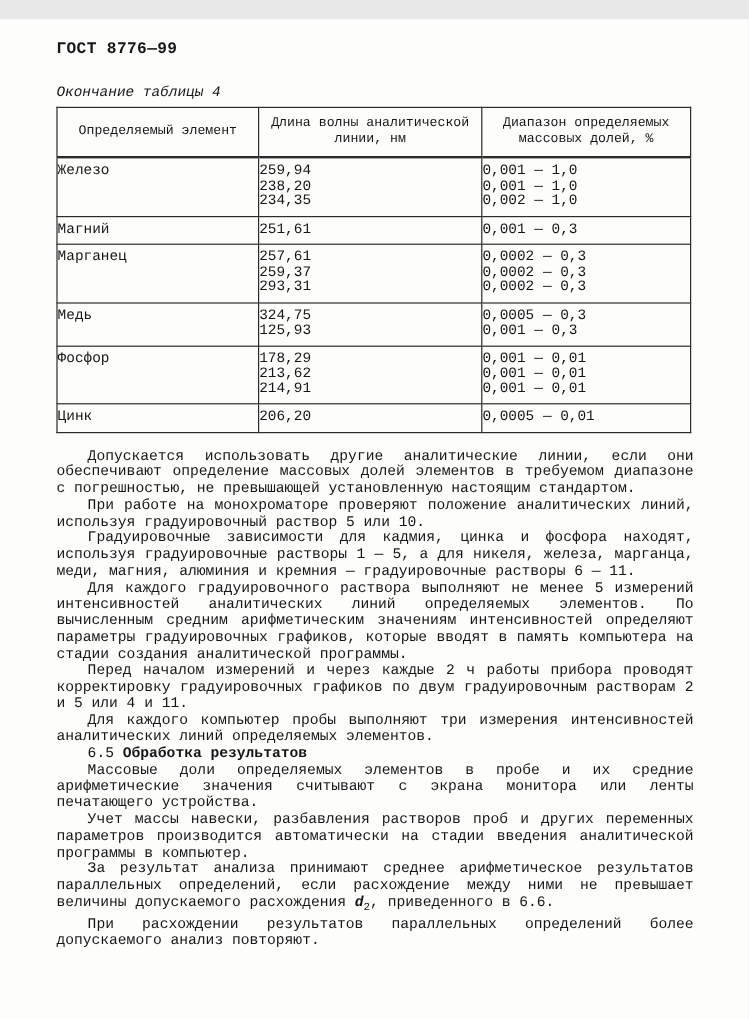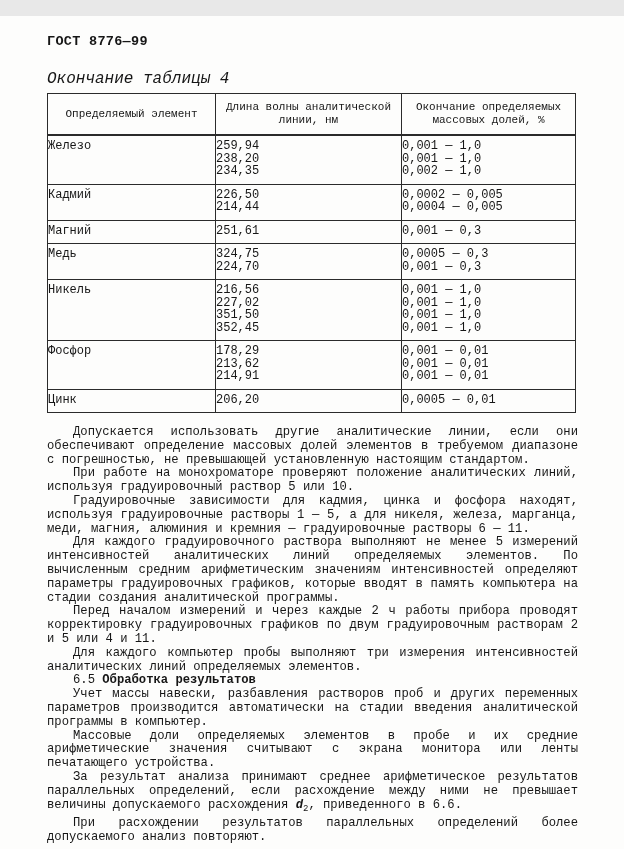--- a/index.html
+++ b/index.html
@@ -17,21 +17,21 @@
     overflow: hidden;
   }
   .doc-code {
     font-size: 13.5px;
     font-weight: bold;
     letter-spacing: 0.3px;
     margin-bottom: 21px;
   }
   .table-caption {
     font-style: italic;
-    font-size: 16px;
+    font-size: 12px;
     margin-bottom: 5px;
   }
   table.elements {
     border-collapse: collapse;
     table-layout: fixed;
     width: 528px;
   }
   table.elements th, table.elements td {
     border: 1px solid #2b2b2b;
   }
@@ -89,62 +89,53 @@
   <table class="elements">
     <colgroup>
       <col class="col-element">
         <col class="col-wavelength">
         <col class="col-range">
     </colgroup>
     <thead>
       <tr>
         <th>Определяемый элемент</th>
         <th>Длина волны аналитической линии, нм</th>
-        <th>Окончание определяемых массовых долей, %</th>
+        <th>Диапазон определяемых массовых долей, %</th>
       </tr>
     </thead>
     <tbody>
       <tr>
         <td class="cell-element">Железо</td>
         <td class="cell-wavelength">259,94
 238,20
 234,35</td>
         <td class="cell-range">0,001 — 1,0
 0,001 — 1,0
 0,002 — 1,0</td>
       </tr>
       <tr>
-        <td class="cell-element">Кадмий</td>
-        <td class="cell-wavelength">226,50
-214,44</td>
-        <td class="cell-range">0,0002 — 0,005
-0,0004 — 0,005</td>
-      </tr>
-      <tr>
         <td class="cell-element">Магний</td>
         <td class="cell-wavelength">251,61</td>
         <td class="cell-range">0,001 — 0,3</td>
       </tr>
       <tr>
+        <td class="cell-element">Марганец</td>
+        <td class="cell-wavelength">257,61
+259,37
+293,31</td>
+        <td class="cell-range">0,0002 — 0,3
+0,0002 — 0,3
+0,0002 — 0,3</td>
+      </tr>
+      <tr>
         <td class="cell-element">Медь</td>
         <td class="cell-wavelength">324,75
-224,70</td>
+125,93</td>
         <td class="cell-range">0,0005 — 0,3
 0,001 — 0,3</td>
-      </tr>
-      <tr>
-        <td class="cell-element">Никель</td>
-        <td class="cell-wavelength">216,56
-227,02
-351,50
-352,45</td>
-        <td class="cell-range">0,001 — 1,0
-0,001 — 1,0
-0,001 — 1,0
-0,001 — 1,0</td>
       </tr>
       <tr>
         <td class="cell-element">Фосфор</td>
         <td class="cell-wavelength">178,29
 213,62
 214,91</td>
         <td class="cell-range">0,001 — 0,01
 0,001 — 0,01
 0,001 — 0,01</td>
       </tr>
@@ -157,21 +148,21 @@
   </table>
 
   <div class="body-text">
     <p>Допускается использовать другие аналитические линии, если они обеспечивают определение массовых долей элементов в требуемом диапазоне с погрешностью, не превышающей установленную настоящим стандартом.</p>
     <p>При работе на монохроматоре проверяют положение аналитических линий, используя градуировочный раствор 5 или 10.</p>
     <p>Градуировочные зависимости для кадмия, цинка и фосфора находят, используя градуировочные растворы 1 — 5, а для никеля, железа, марганца, меди, магния, алюминия и кремния — градуировочные растворы 6 — 11.</p>
     <p>Для каждого градуировочного раствора выполняют не менее 5 измерений интенсивностей аналитических линий определяемых элементов. По вычисленным средним арифметическим значениям интенсивностей определяют параметры градуировочных графиков, которые вводят в память компьютера на стадии создания аналитической программы.</p>
     <p>Перед началом измерений и через каждые 2 ч работы прибора проводят корректировку градуировочных графиков по двум градуировочным растворам 2 и 5 или 4 и 11.</p>
     <p>Для каждого компьютер пробы выполняют три измерения интенсивностей аналитических линий определяемых элементов.</p>
     <p><span>6.5 </span><b>Обработка результатов</b></p>
+    <p>Массовые доли определяемых элементов в пробе и их средние арифметические значения считывают с экрана монитора или ленты печатающего устройства.</p>
     <p>Учет массы навески, разбавления растворов проб и других переменных параметров производится автоматически на стадии введения аналитической программы в компьютер.</p>
-    <p>Массовые доли определяемых элементов в пробе и их средние арифметические значения считывают с экрана монитора или ленты печатающего устройства.</p>
     <p><span>За результат анализа принимают среднее арифметическое результатов параллельных определений, если расхождение между ними не превышает величины допускаемого расхождения </span><span class="var-italic">d</span><sub>2</sub><span>, приведенного в 6.6.</span></p>
     <p>При расхождении результатов параллельных определений более допускаемого анализ повторяют.</p>
   </div>
 
   <div class="artifact-dot"></div>
 
 </div>
 
 </body></html>

